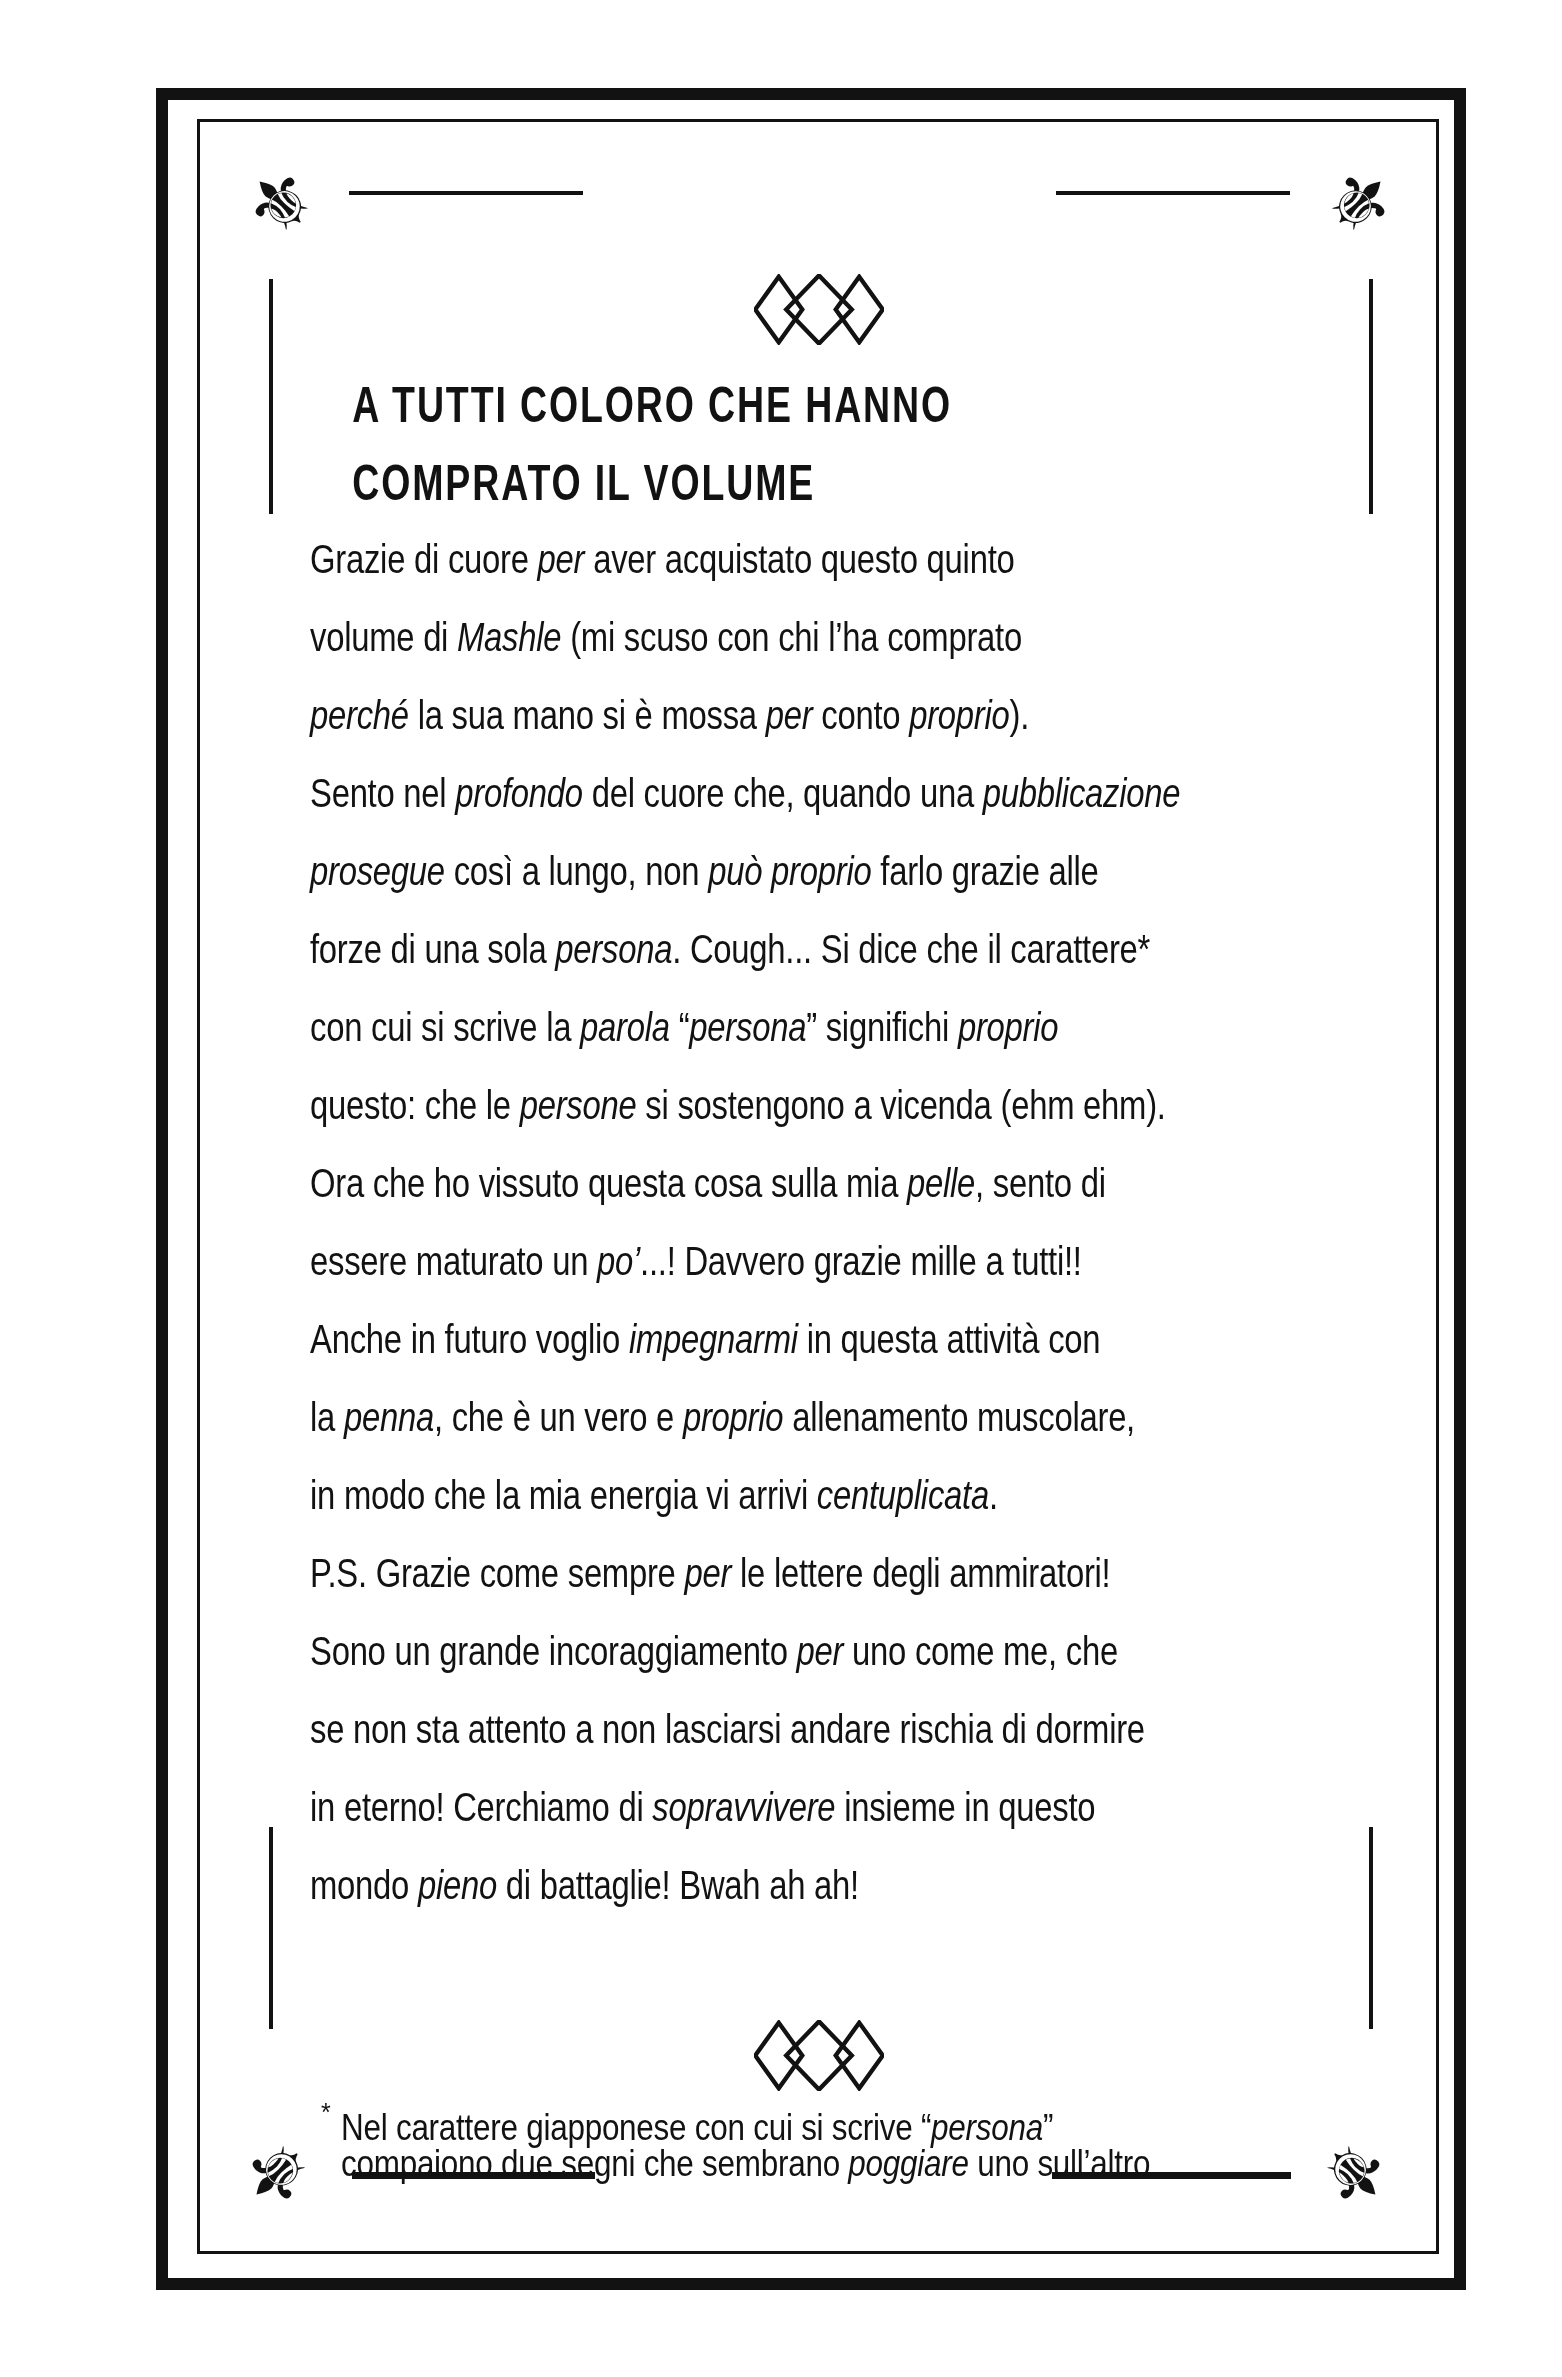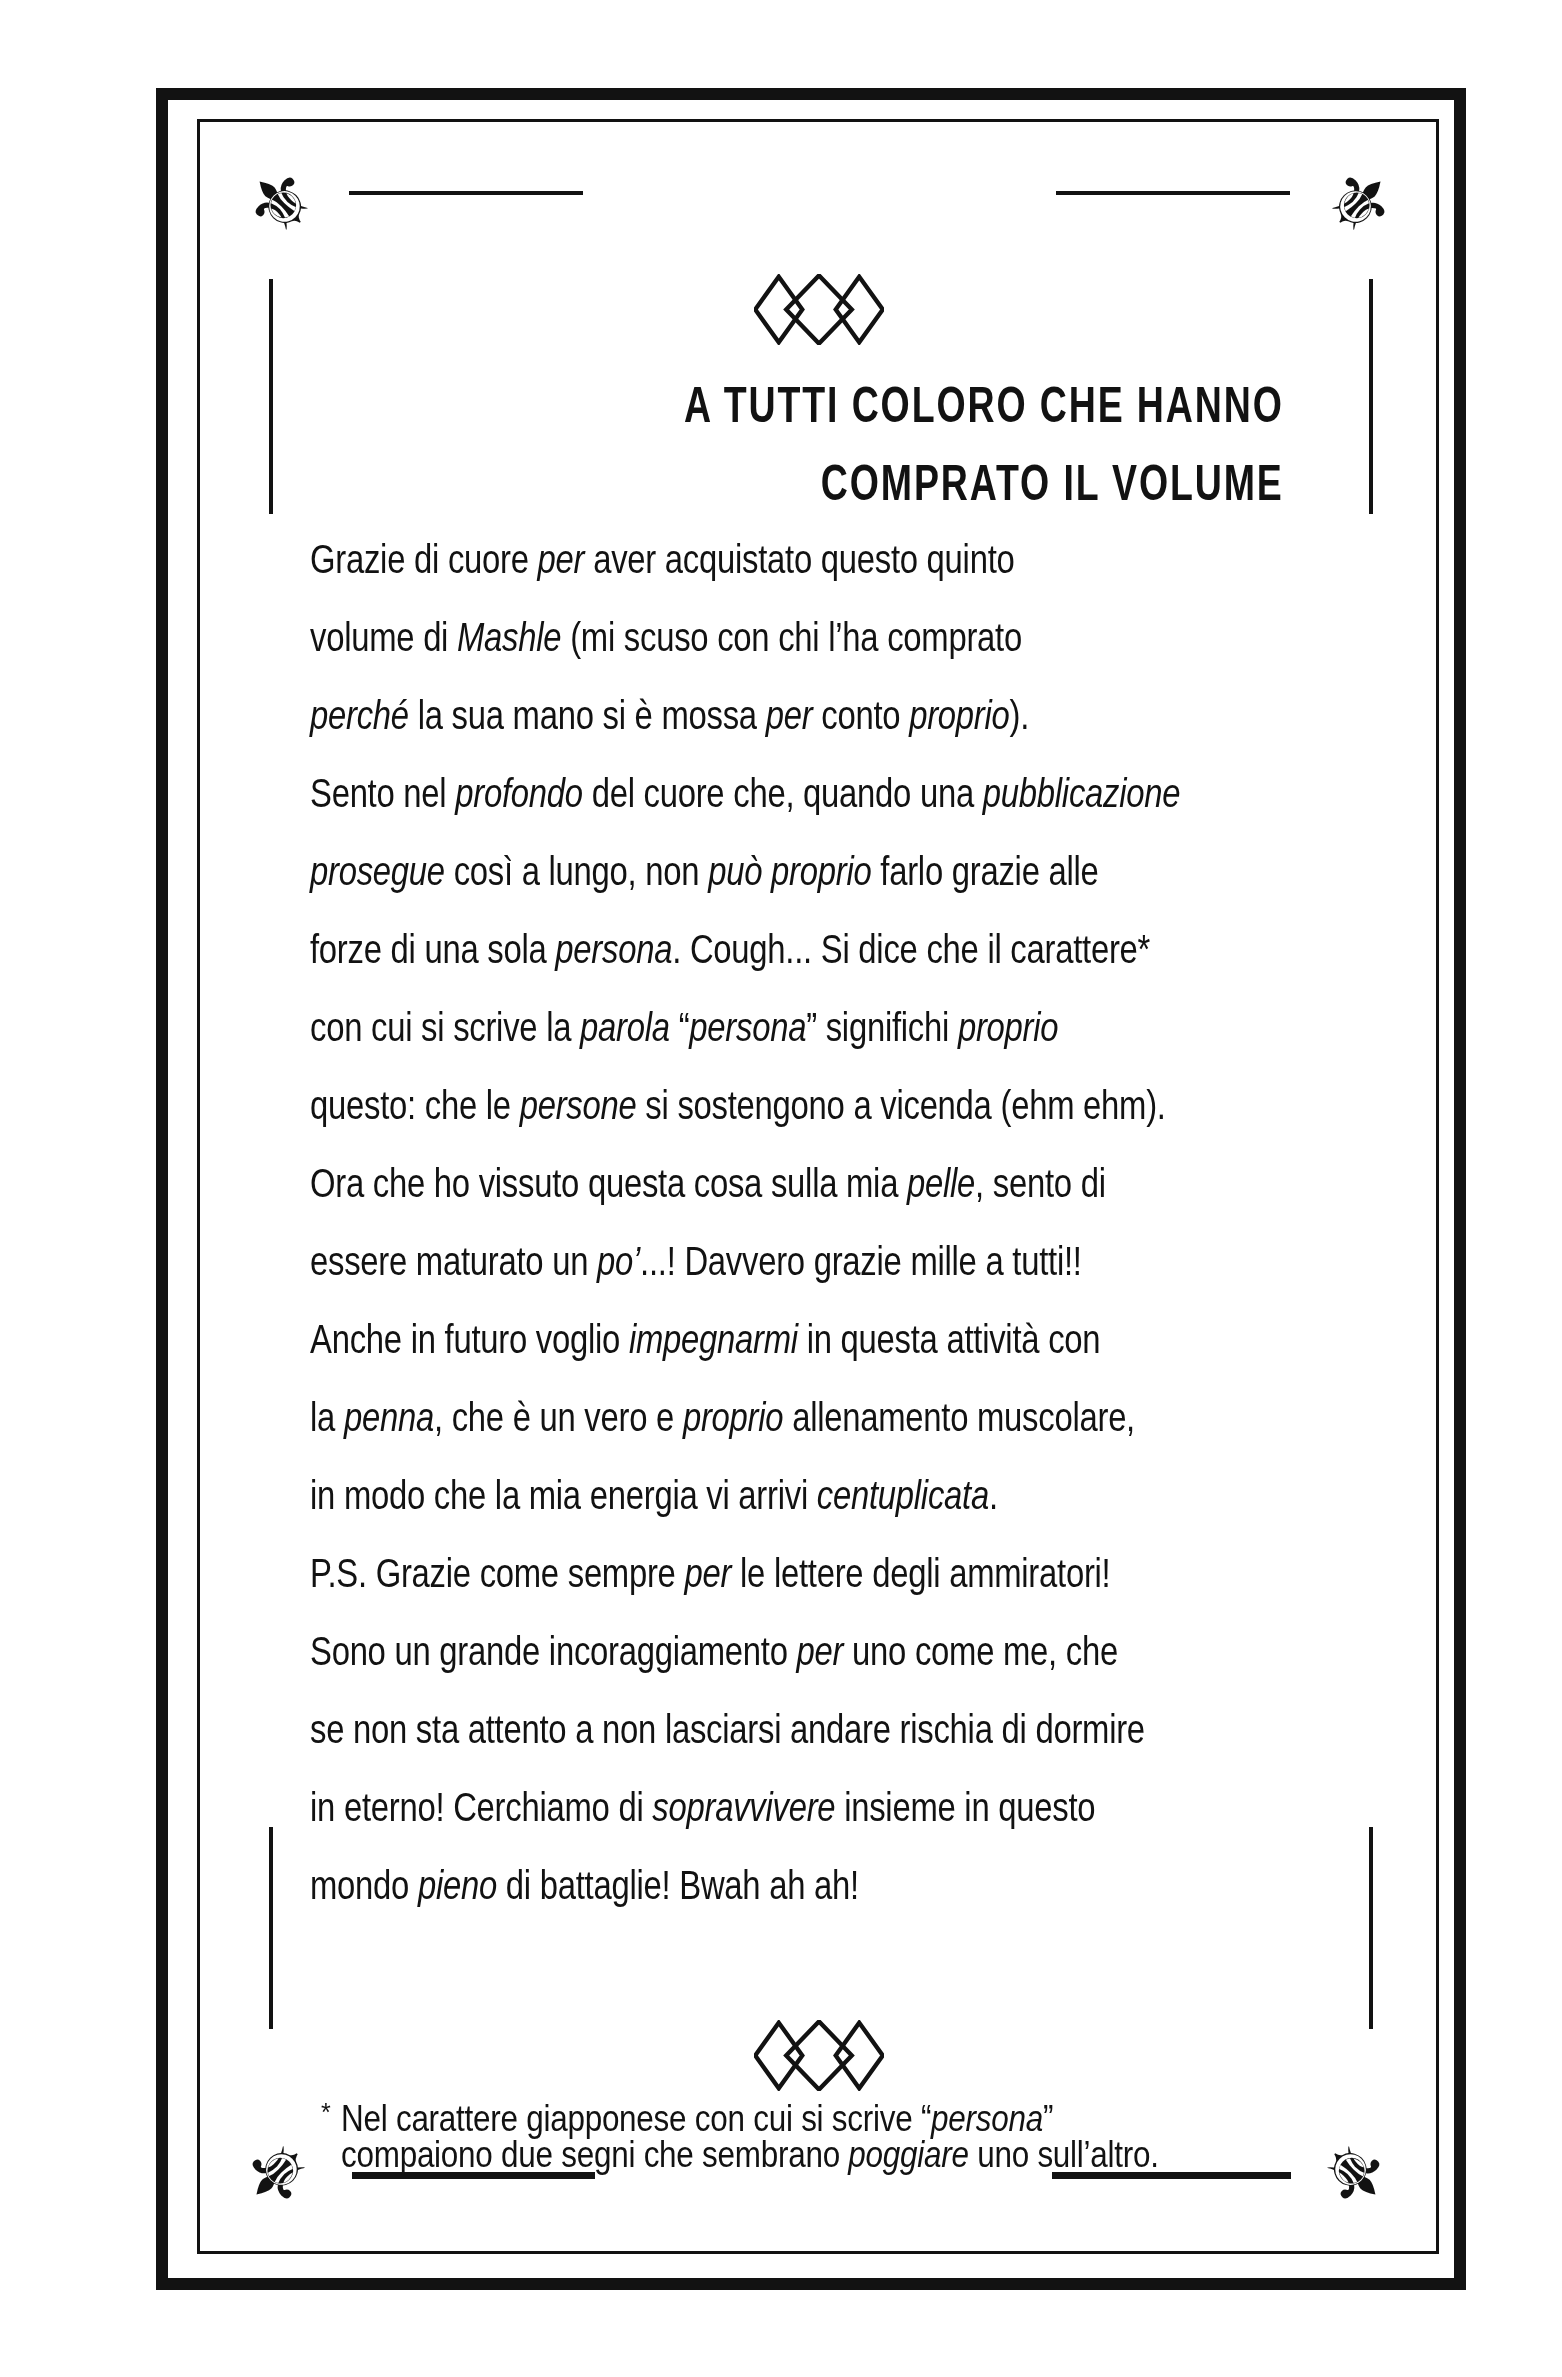--- a/index.html
+++ b/index.html
@@ -23,21 +23,21 @@
   .vrule{position:absolute;width:3.7px;background:#121212;}
   .fleur{
     position:absolute;width:99px;height:99px;
     font-family:"DejaVu Sans",sans-serif;
     font-size:79px;line-height:99px;text-align:center;
     color:#121212;
   }
   .diamond-ornament{position:absolute;width:130px;height:71px;}
   .title-block{
     position:absolute;left:197px;top:366px;width:1242px;
-    text-align:right;
+    text-align:left;
   }
   .title-line{
     font-size:50px;line-height:78px;font-weight:bold;
     letter-spacing:2.5px;
     transform:scaleX(0.75);transform-origin:50% 50%;
     white-space:nowrap;
   }
   .body-block{
     position:absolute;left:310px;top:520px;width:1028px;
   }
@@ -48,21 +48,21 @@
     transform:scaleX(0.82);transform-origin:0 50%;
   }
   em{font-style:italic;}
   .footnote-block{
     position:absolute;left:321px;top:2094px;width:1084px;
   }
   .footnote-marker{
     position:absolute;left:0;top:3.7px;
     font-size:25px;
   }
-  .footnote-lines{position:absolute;left:20px;top:7px;width:1053px;}
+  .footnote-lines{position:absolute;left:20px;top:16px;width:1053px;}
   .footnote-line{
     font-size:37px;line-height:36px;
     letter-spacing:-0.3px;
     white-space:nowrap;
     transform:scaleX(0.85);transform-origin:0 50%;
   }
   svg .ink{stroke:#121212;stroke-width:7;fill:none;}
 </style>
 </head>
 <body>

